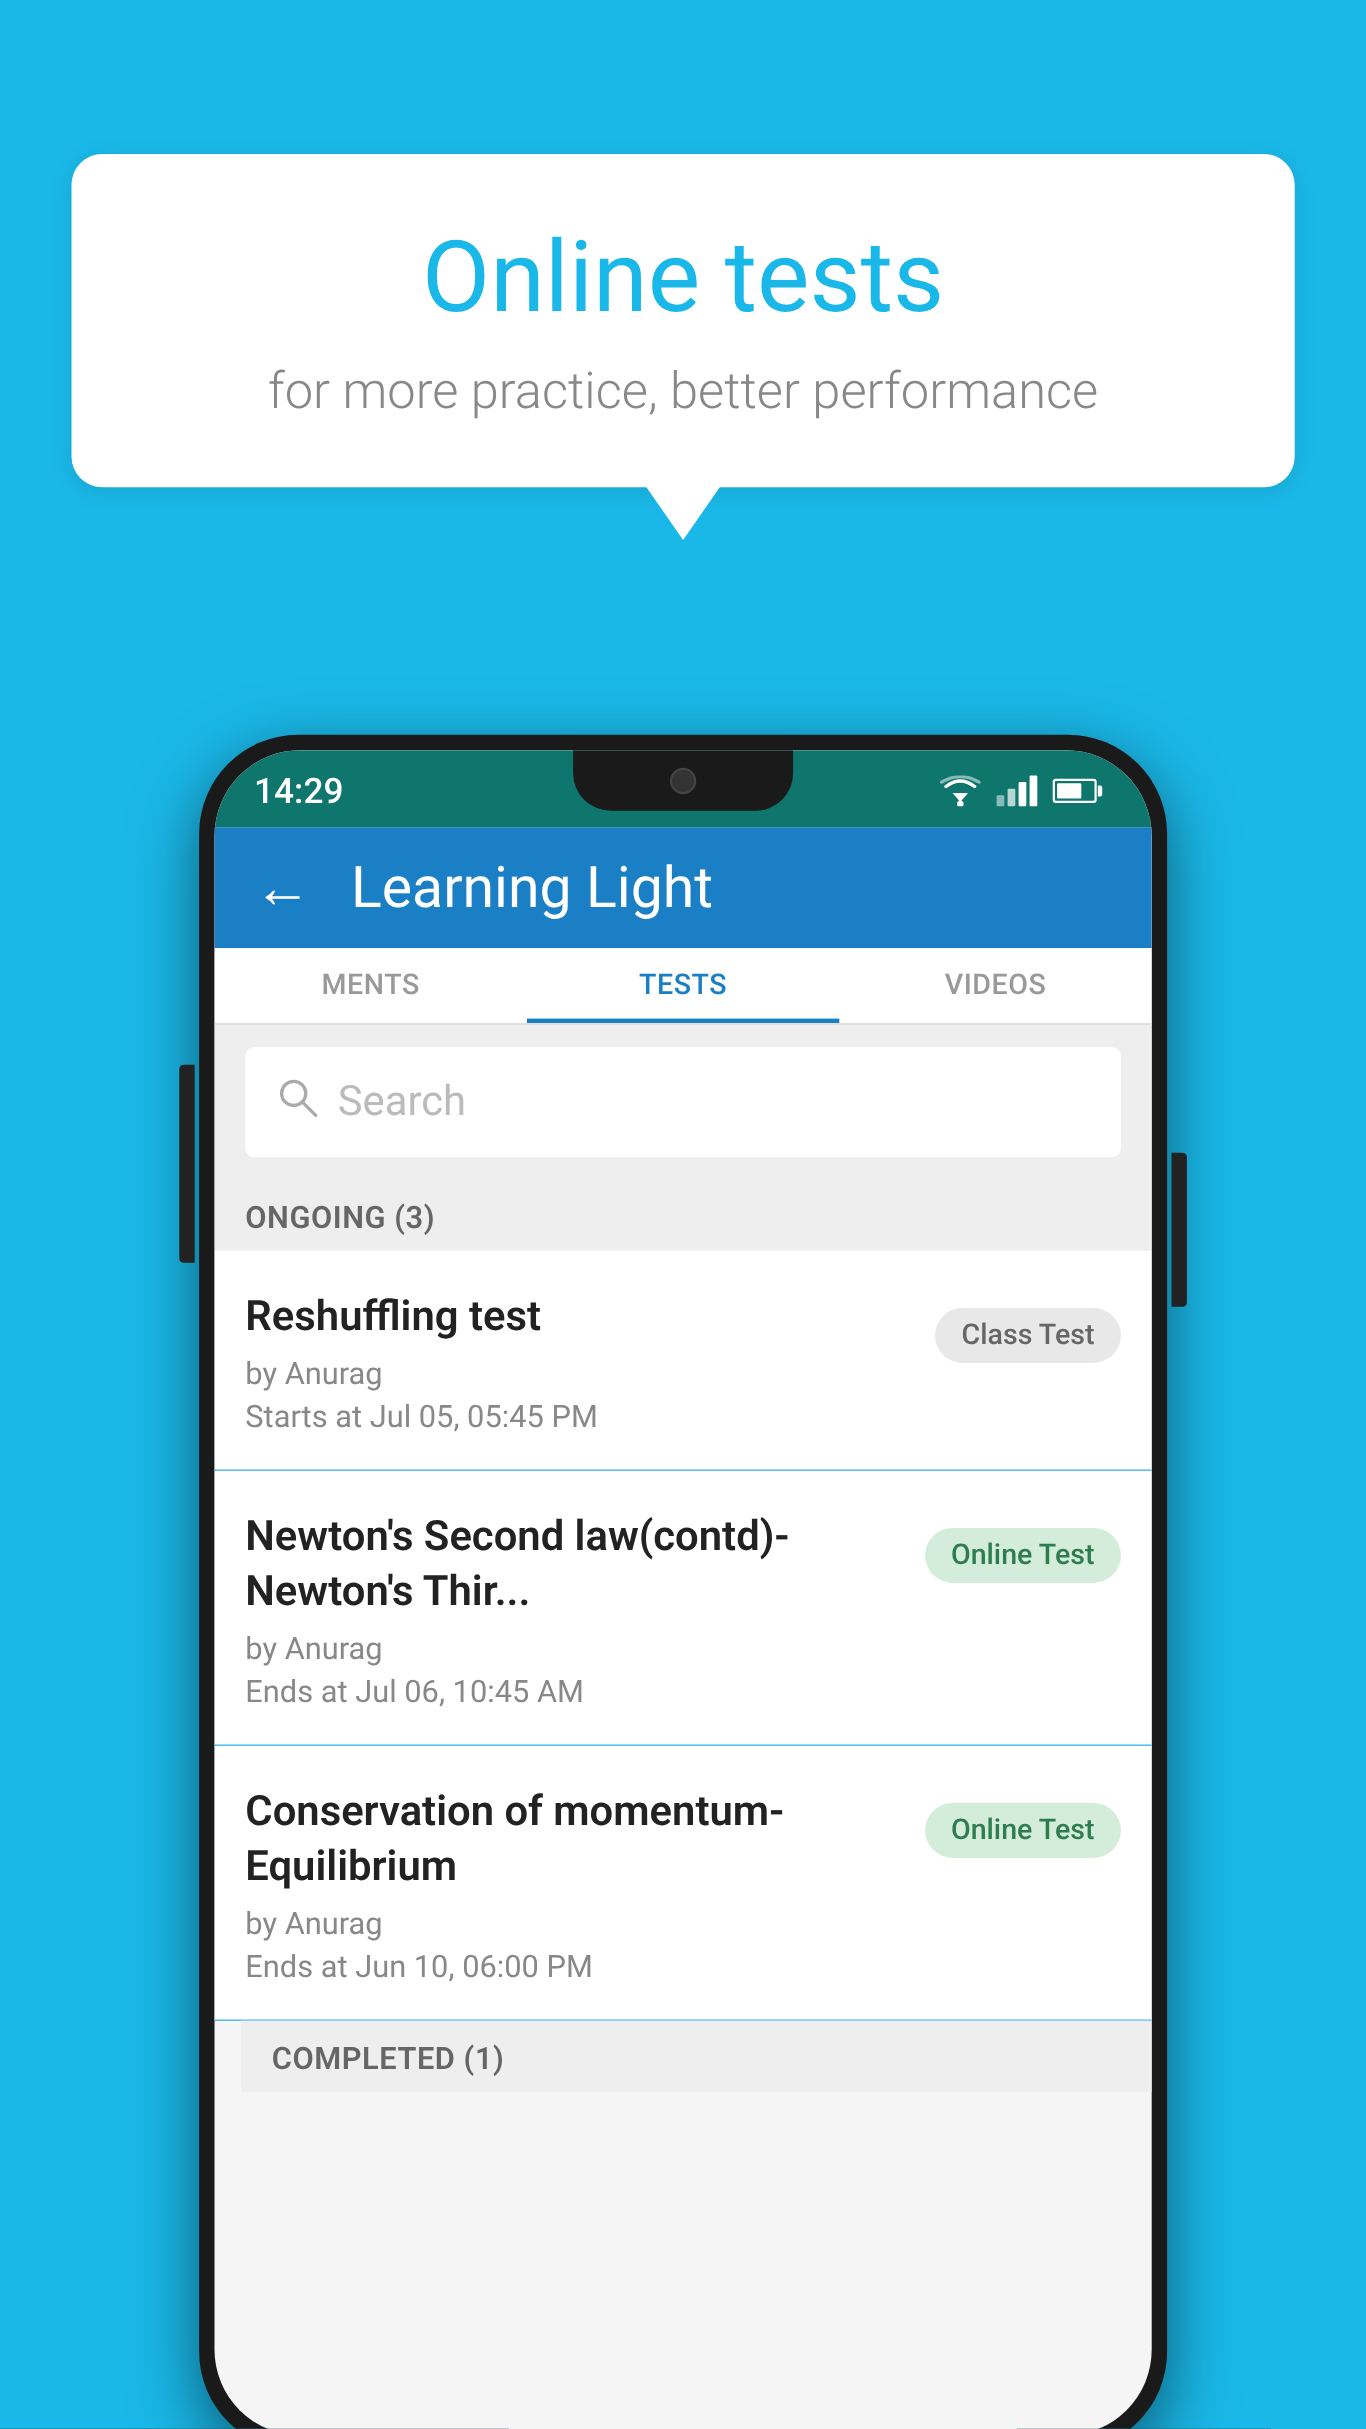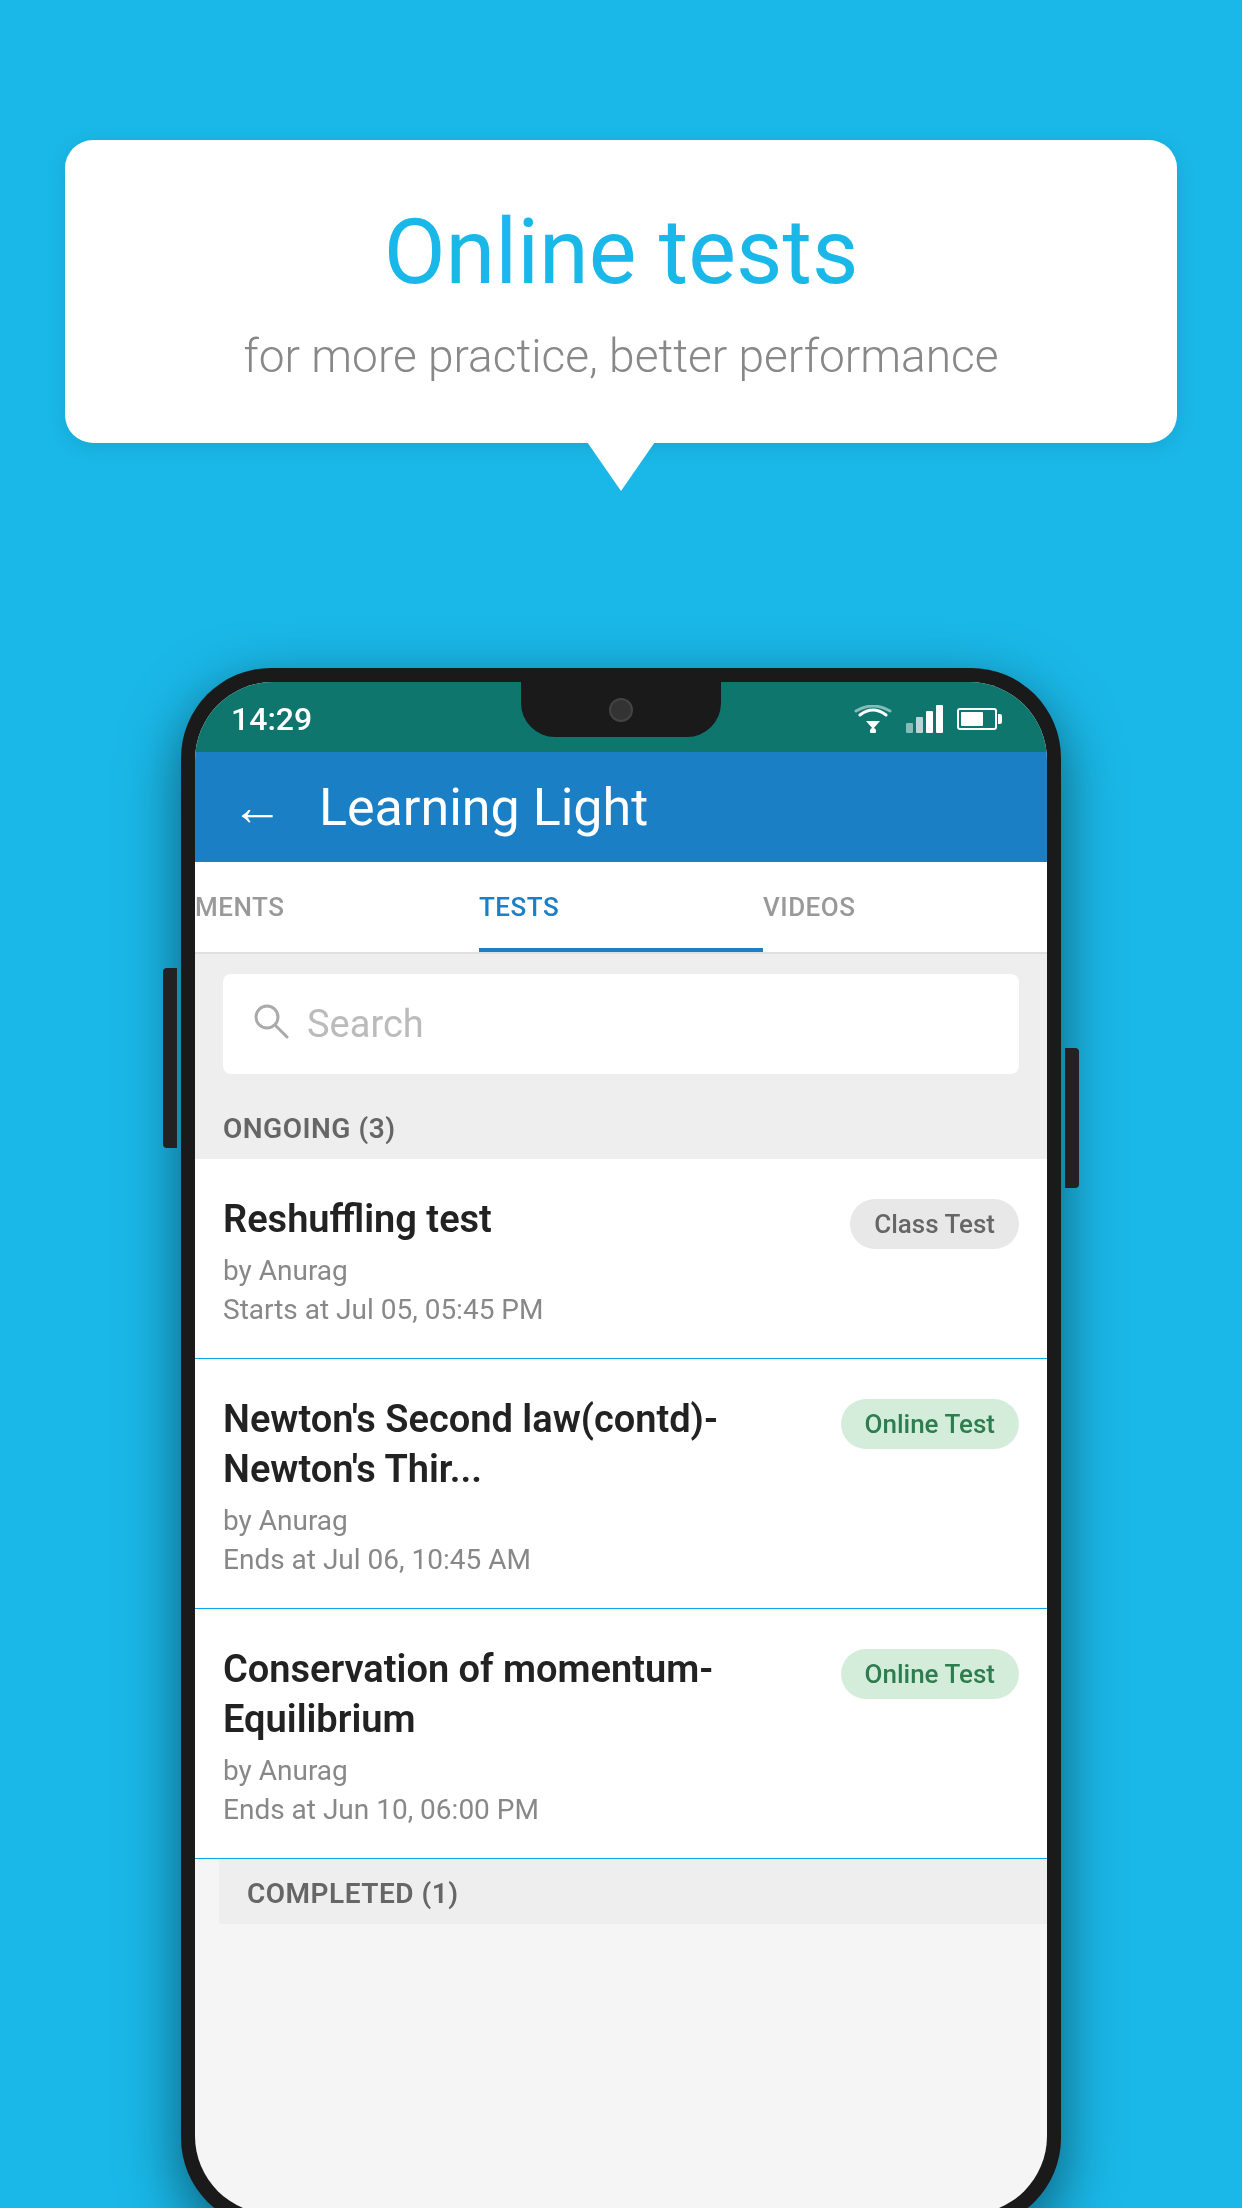--- a/index.html
+++ b/index.html
@@ -225,24 +225,24 @@
     
     .tabs-container {
       background: white;
       display: flex;
       border-bottom: 2px solid #e0e0e0;
       overflow: hidden;
     }
 
     .tab-item {
       flex: 1;
-      height: 90px;
-      display: flex;
-      align-items: center;
-      justify-content: flex-start;
+      height: 68px;
+      display: flex;
+      align-items: center;
+      justify-content: center;
       font-size: 26px;
       font-weight: 500;
       color: #999;
       letter-spacing: 0.5px;
       position: relative;
       cursor: pointer;
     }
 
     .tab-item.active {
       color: #1a7fc4;
@@ -332,21 +332,21 @@
       color: #888;
     }
 
     .test-badge {
       border-radius: 50px;
       padding: 10px 24px;
       font-size: 26px;
       font-weight: 500;
       white-space: nowrap;
       flex-shrink: 0;
-      margin-top: 4px;
+      margin-top: 16px;
     }
 
     .badge-class {
       background: #e8e8e8;
       color: #666;
     }
 
     .badge-online {
       background: #d4edda;
       color: #2e7d4f;

